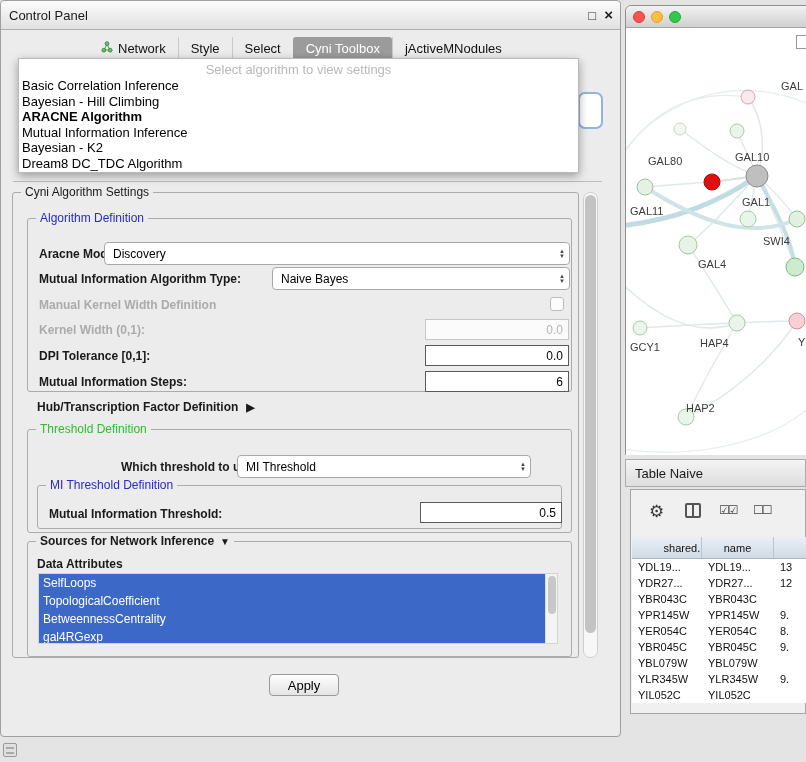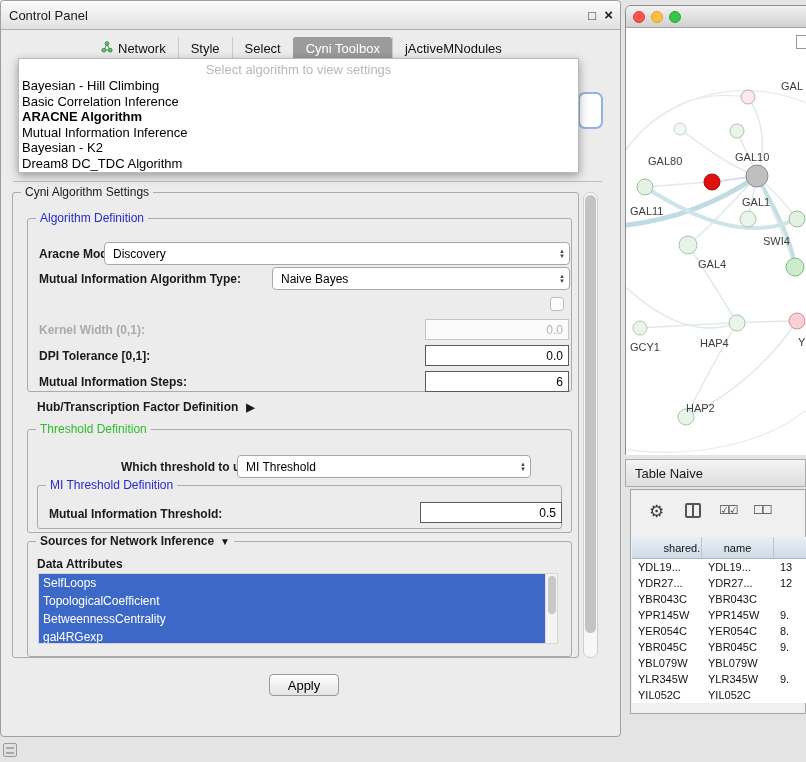--- a/index.html
+++ b/index.html
@@ -168,22 +168,22 @@
           <span>jActiveMNodules</span>
         </div>
       </div>
 
     <div id="combo-remnant" class="abs"></div>
     <div id="behind-line" class="abs"></div>
 
     <div id="algo-popup" class="abs">
       <div id="algo-placeholder">Select algorithm to view settings</div>
       <div id="algo-items">
+          <div class="algo-item">Basic Correlation Inference</div>
           <div class="algo-item">Bayesian - Hill Climbing</div>
-          <div class="algo-item">Basic Correlation Inference</div>
           <div class="algo-item selected">ARACNE Algorithm</div>
           <div class="algo-item">Mutual Information Inference</div>
           <div class="algo-item">Bayesian - K2</div>
           <div class="algo-item">Dream8 DC_TDC Algorithm</div>
         </div>
     </div>
 
     <div class="fieldset" id="fs-settings" style="left:11px;top:191px;width:567px;height:466px;">
       <span class="legend">Cyni Algorithm Settings</span>
     </div>
@@ -203,20 +203,21 @@
 
     <span class="lbl" style="left:38px;top:271px;">Mutual Information Algorithm Type:</span>
     <div class="combo" style="left:271px;top:266px;width:298px;">
       <span>Naive Bayes</span>
       <span class="combo-arrows">
           <span>▲</span>
           <span>▼</span>
         </span>
     </div>
 
+    <span class="lbl disabled" style="left:38px;top:297px;">Manual Kernel Width Definition</span>
     <div class="checkbox" style="left:549px;top:296px;"></div>
 
     <span class="lbl disabled" style="left:38px;top:322px;">Kernel Width (0,1):</span>
     <div class="field disabled" style="left:424px;top:318px;width:144px;">
       <span>0.0</span>
     </div>
 
     <span class="lbl" style="left:38px;top:348px;">DPI Tolerance [0,1]:</span>
     <div class="field" style="left:424px;top:344px;width:144px;">
       <span>0.0</span>

